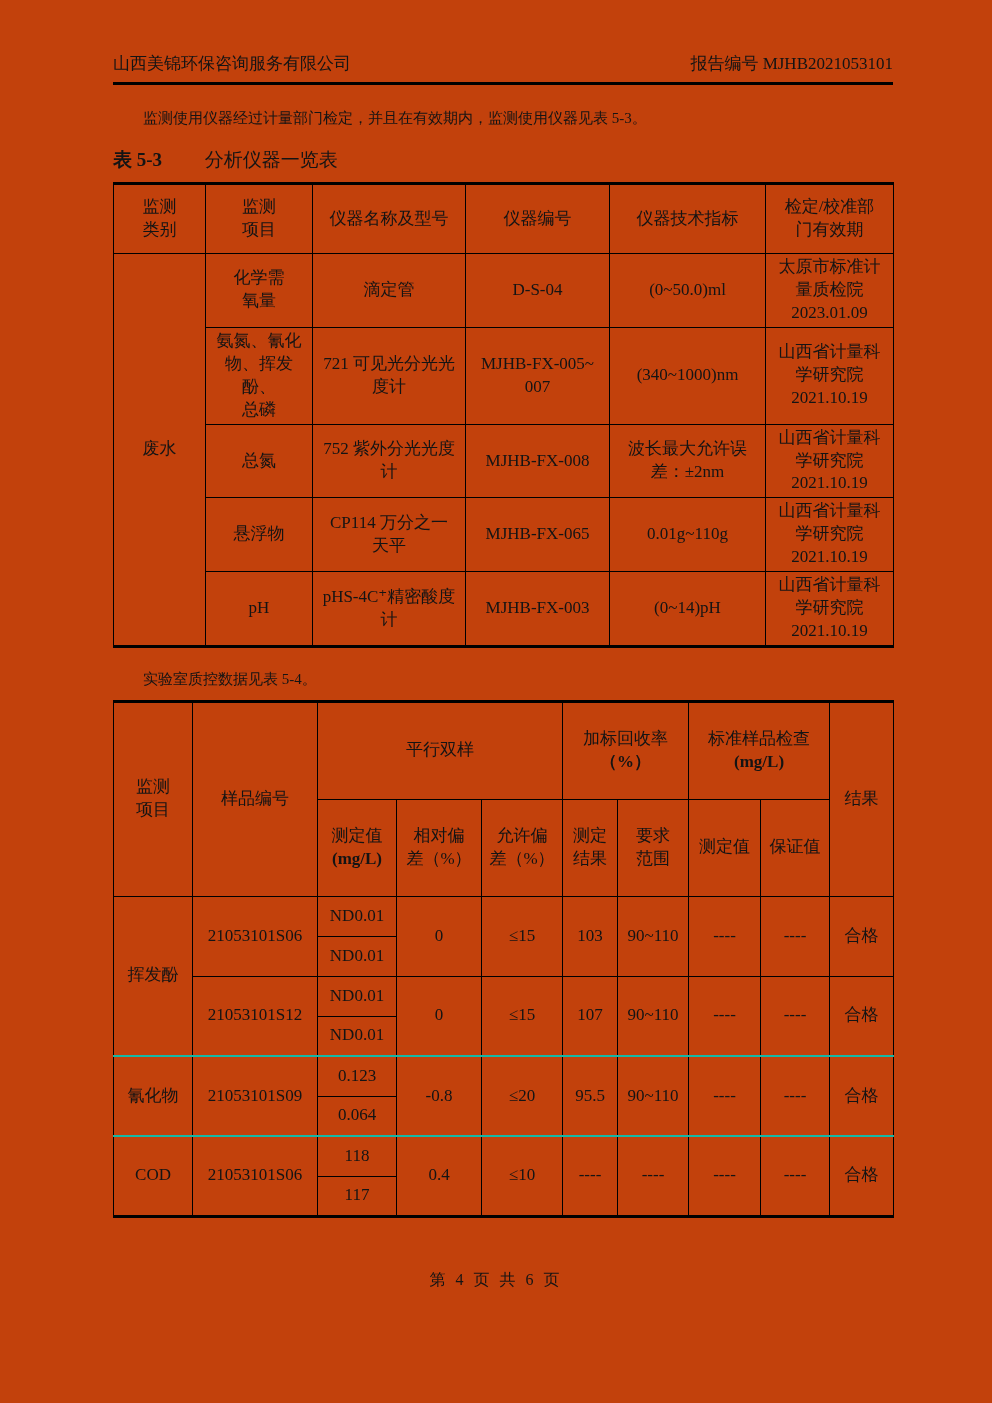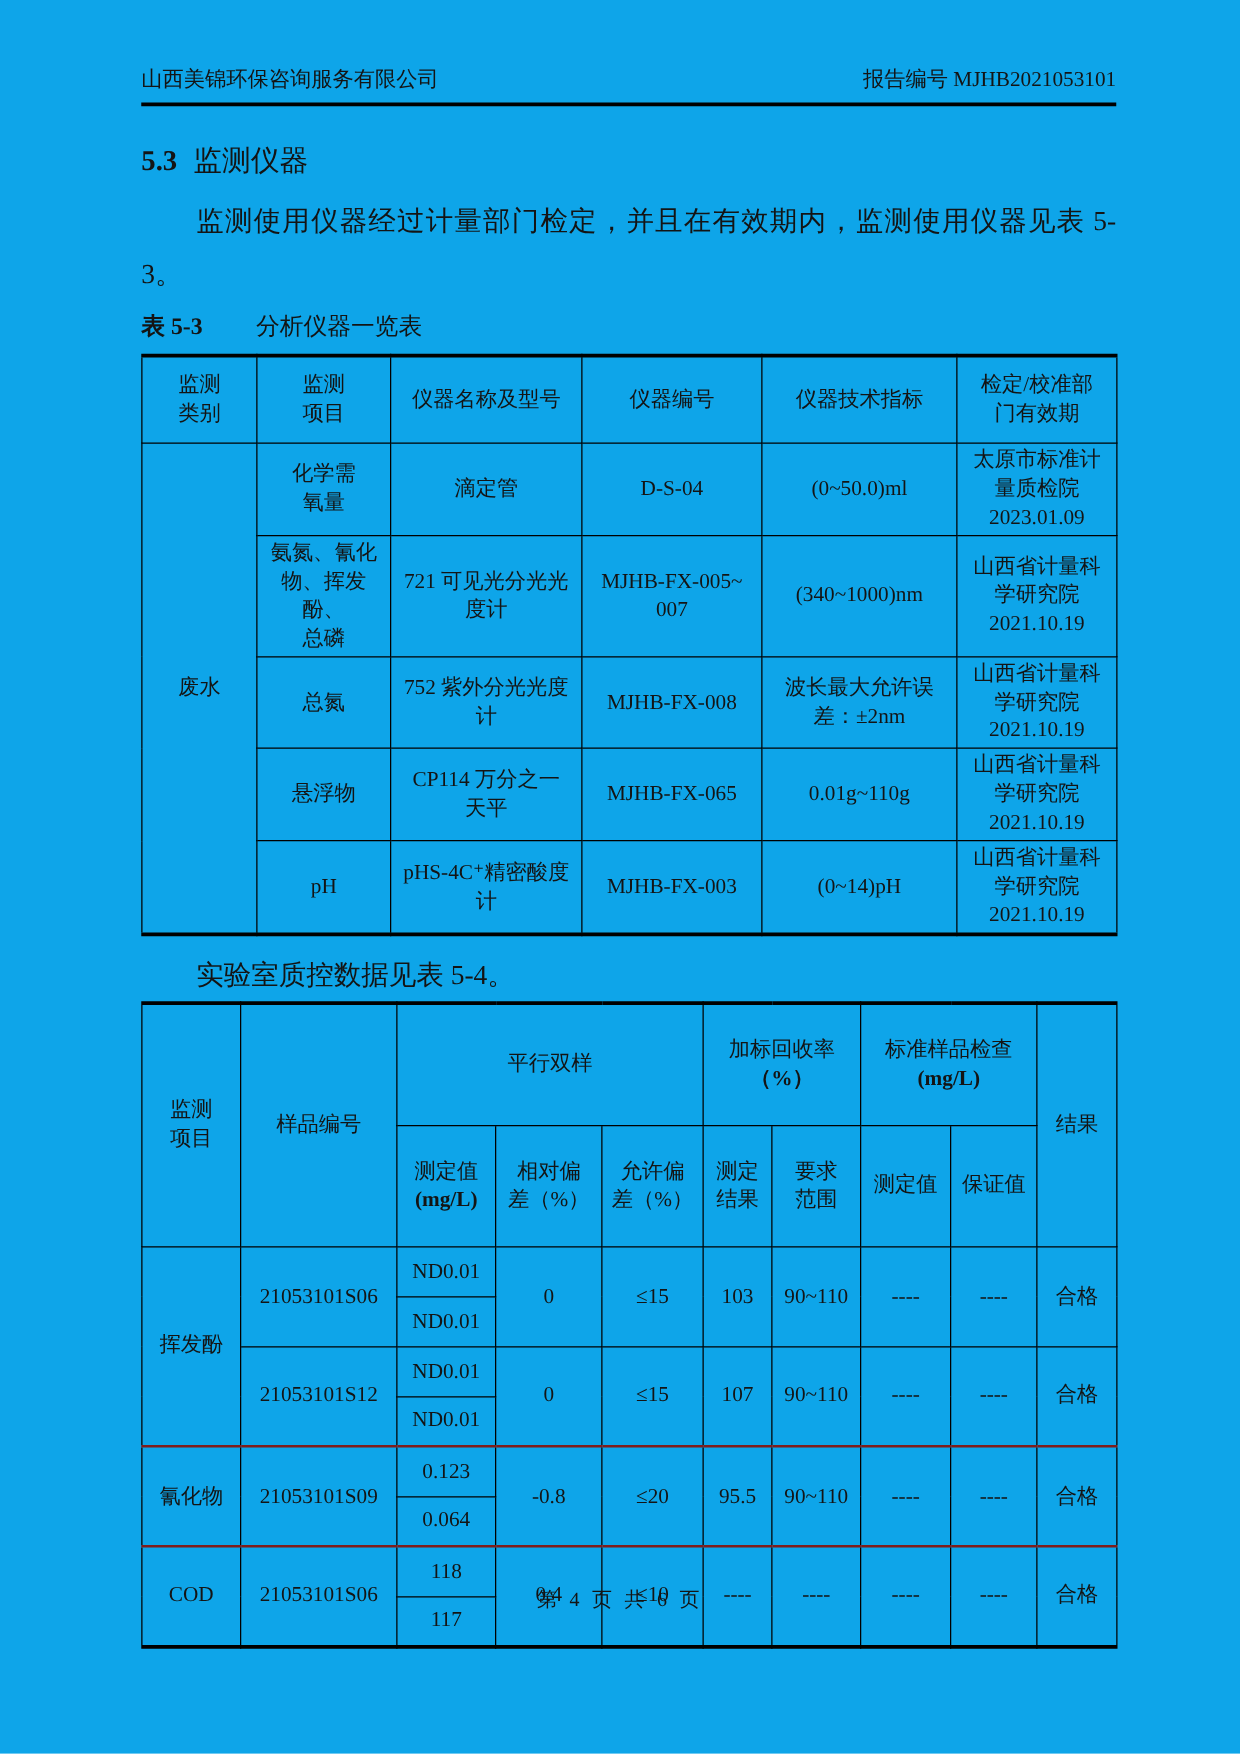--- a/index.html
+++ b/index.html
@@ -1,61 +1,57 @@
 <!DOCTYPE html>
 <html><head>
 <meta charset="utf-8">
 <style>
   html,body{margin:0;padding:0;background:#ffffff;}
   .page{
     width:992px;height:1403px;box-sizing:border-box;position:relative;
-    background:#0ea5e9;color:#141414;
+    background:#c2410c;color:#141414;
     font-family:"Liberation Serif","DejaVu Serif",serif;
     padding:52px 99px 0 113px;
   }
   .doc-header{display:flex;justify-content:space-between;align-items:baseline;font-size:17px;}
   .header-rule{border-bottom:3px solid #000;margin-top:7px;}
   .section-heading{font-size:23px;font-weight:normal;margin:28px 0 0 0;}
   .sec-num{font-weight:bold;margin-right:7px;}
-  .body-para{font-size:22px;line-height:42px;text-indent:2em;text-align:justify;margin:12px 0 0 0;}
+  .body-para{font-size:15px;line-height:42px;text-indent:2em;text-align:justify;margin:12px 0 0 0;}
   .body-para.single{margin-top:10px;}
   .table-caption{text-align:left;font-size:19px;margin:8px 0 9px 0;}
   .cap-label{font-weight:bold;margin-right:38px;}
   table.tbl{
     border-collapse:collapse;table-layout:fixed;width:100%;
     border-top:3px solid #000;border-bottom:3px solid #000;
   }
   .tbl th,.tbl td{
     border:1px solid #000;font-weight:normal;text-align:center;vertical-align:middle;
     white-space:pre-line;line-height:1.35;padding:2px 4px;box-sizing:border-box;
     overflow:hidden;
   }
   .t53{font-size:17px;}
   .t54{font-size:17px;}
   .unit-line{display:block;font-weight:bold;}
-  .block-start td{border-top:2px solid #7f1d1d;}
+  .block-start td{border-top:2px solid #14b8a6;}
   .footer{position:absolute;left:0;width:100%;top:1270px;text-align:center;
     font-size:16px;letter-spacing:3px;}
   .h54{margin-top:20px;}
 </style>
 </head>
 <body>
 
 <div class="page">
 
   <div class="doc-header">
     <span>山西美锦环保咨询服务有限公司</span>
     <span>报告编号 MJHB2021053101</span>
   </div>
   <div class="header-rule"></div>
 
-  <h2 class="section-heading">
-    <span class="sec-num">5.3</span>
-    <span>监测仪器</span>
-  </h2>
 
   <p class="body-para">监测使用仪器经过计量部门检定，并且在有效期内，监测使用仪器见表 5-3。</p>
 
   <div class="table-caption">
     <span class="cap-label">表 5-3</span>
     <span>分析仪器一览表</span>
   </div>
 
   <table class="tbl t53">
     <colgroup>

